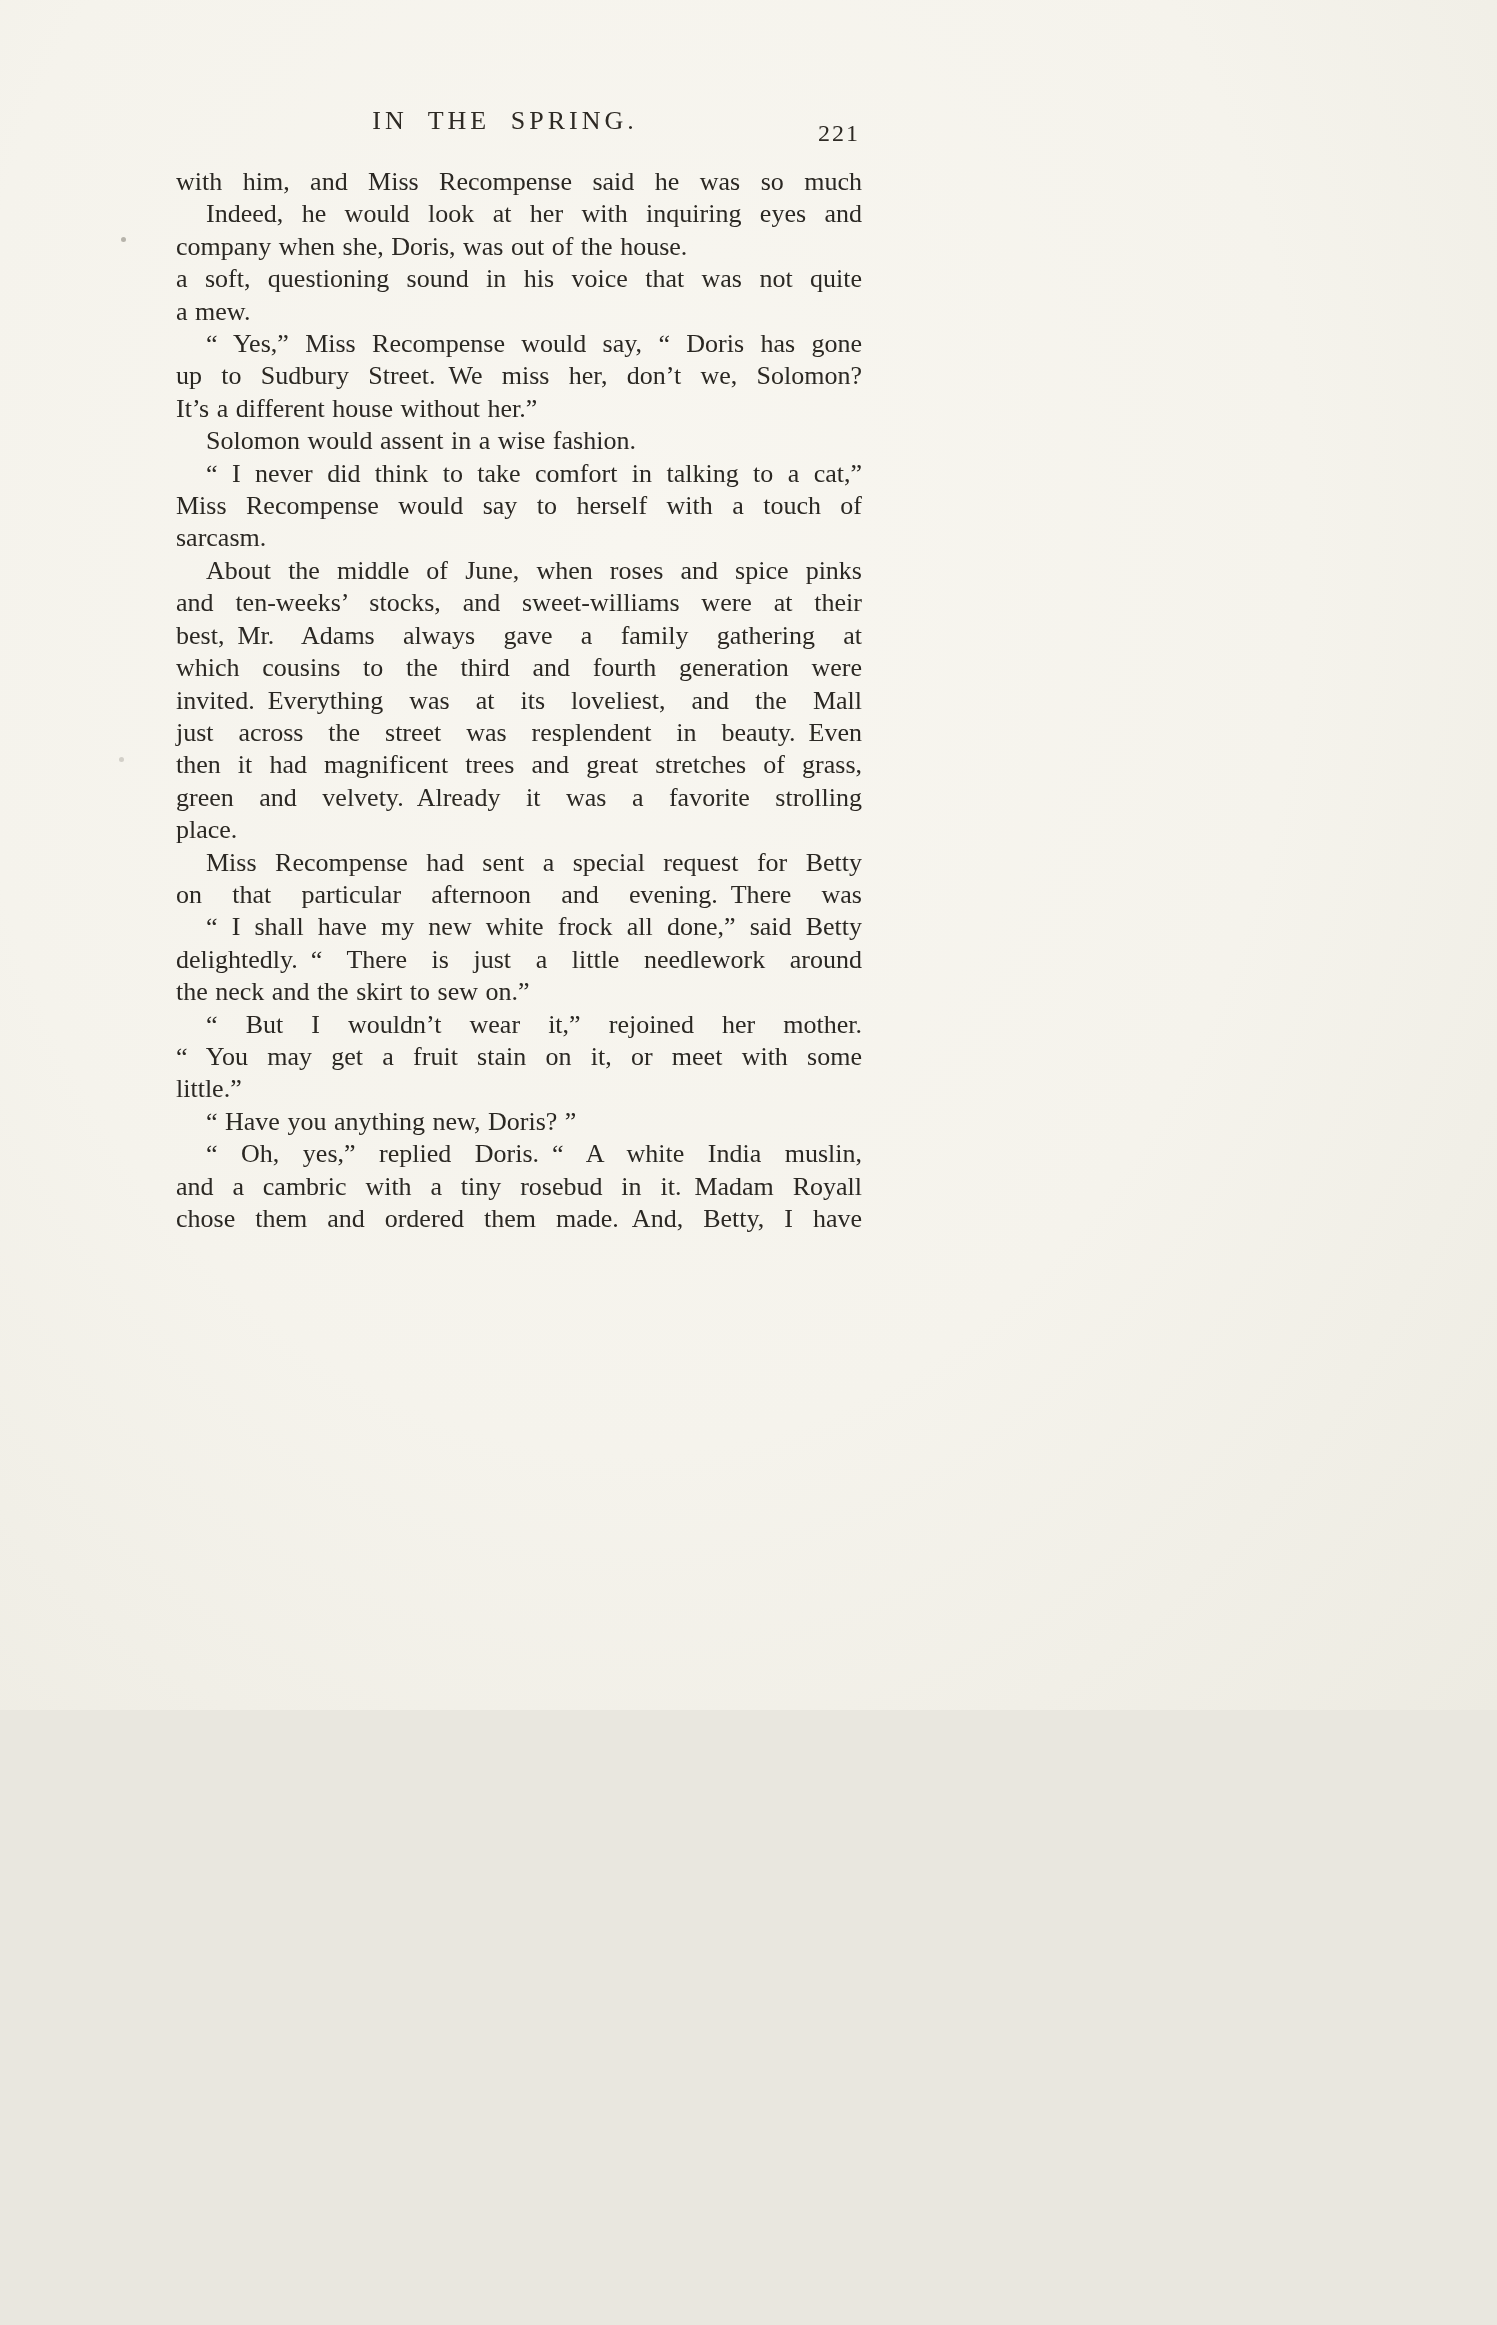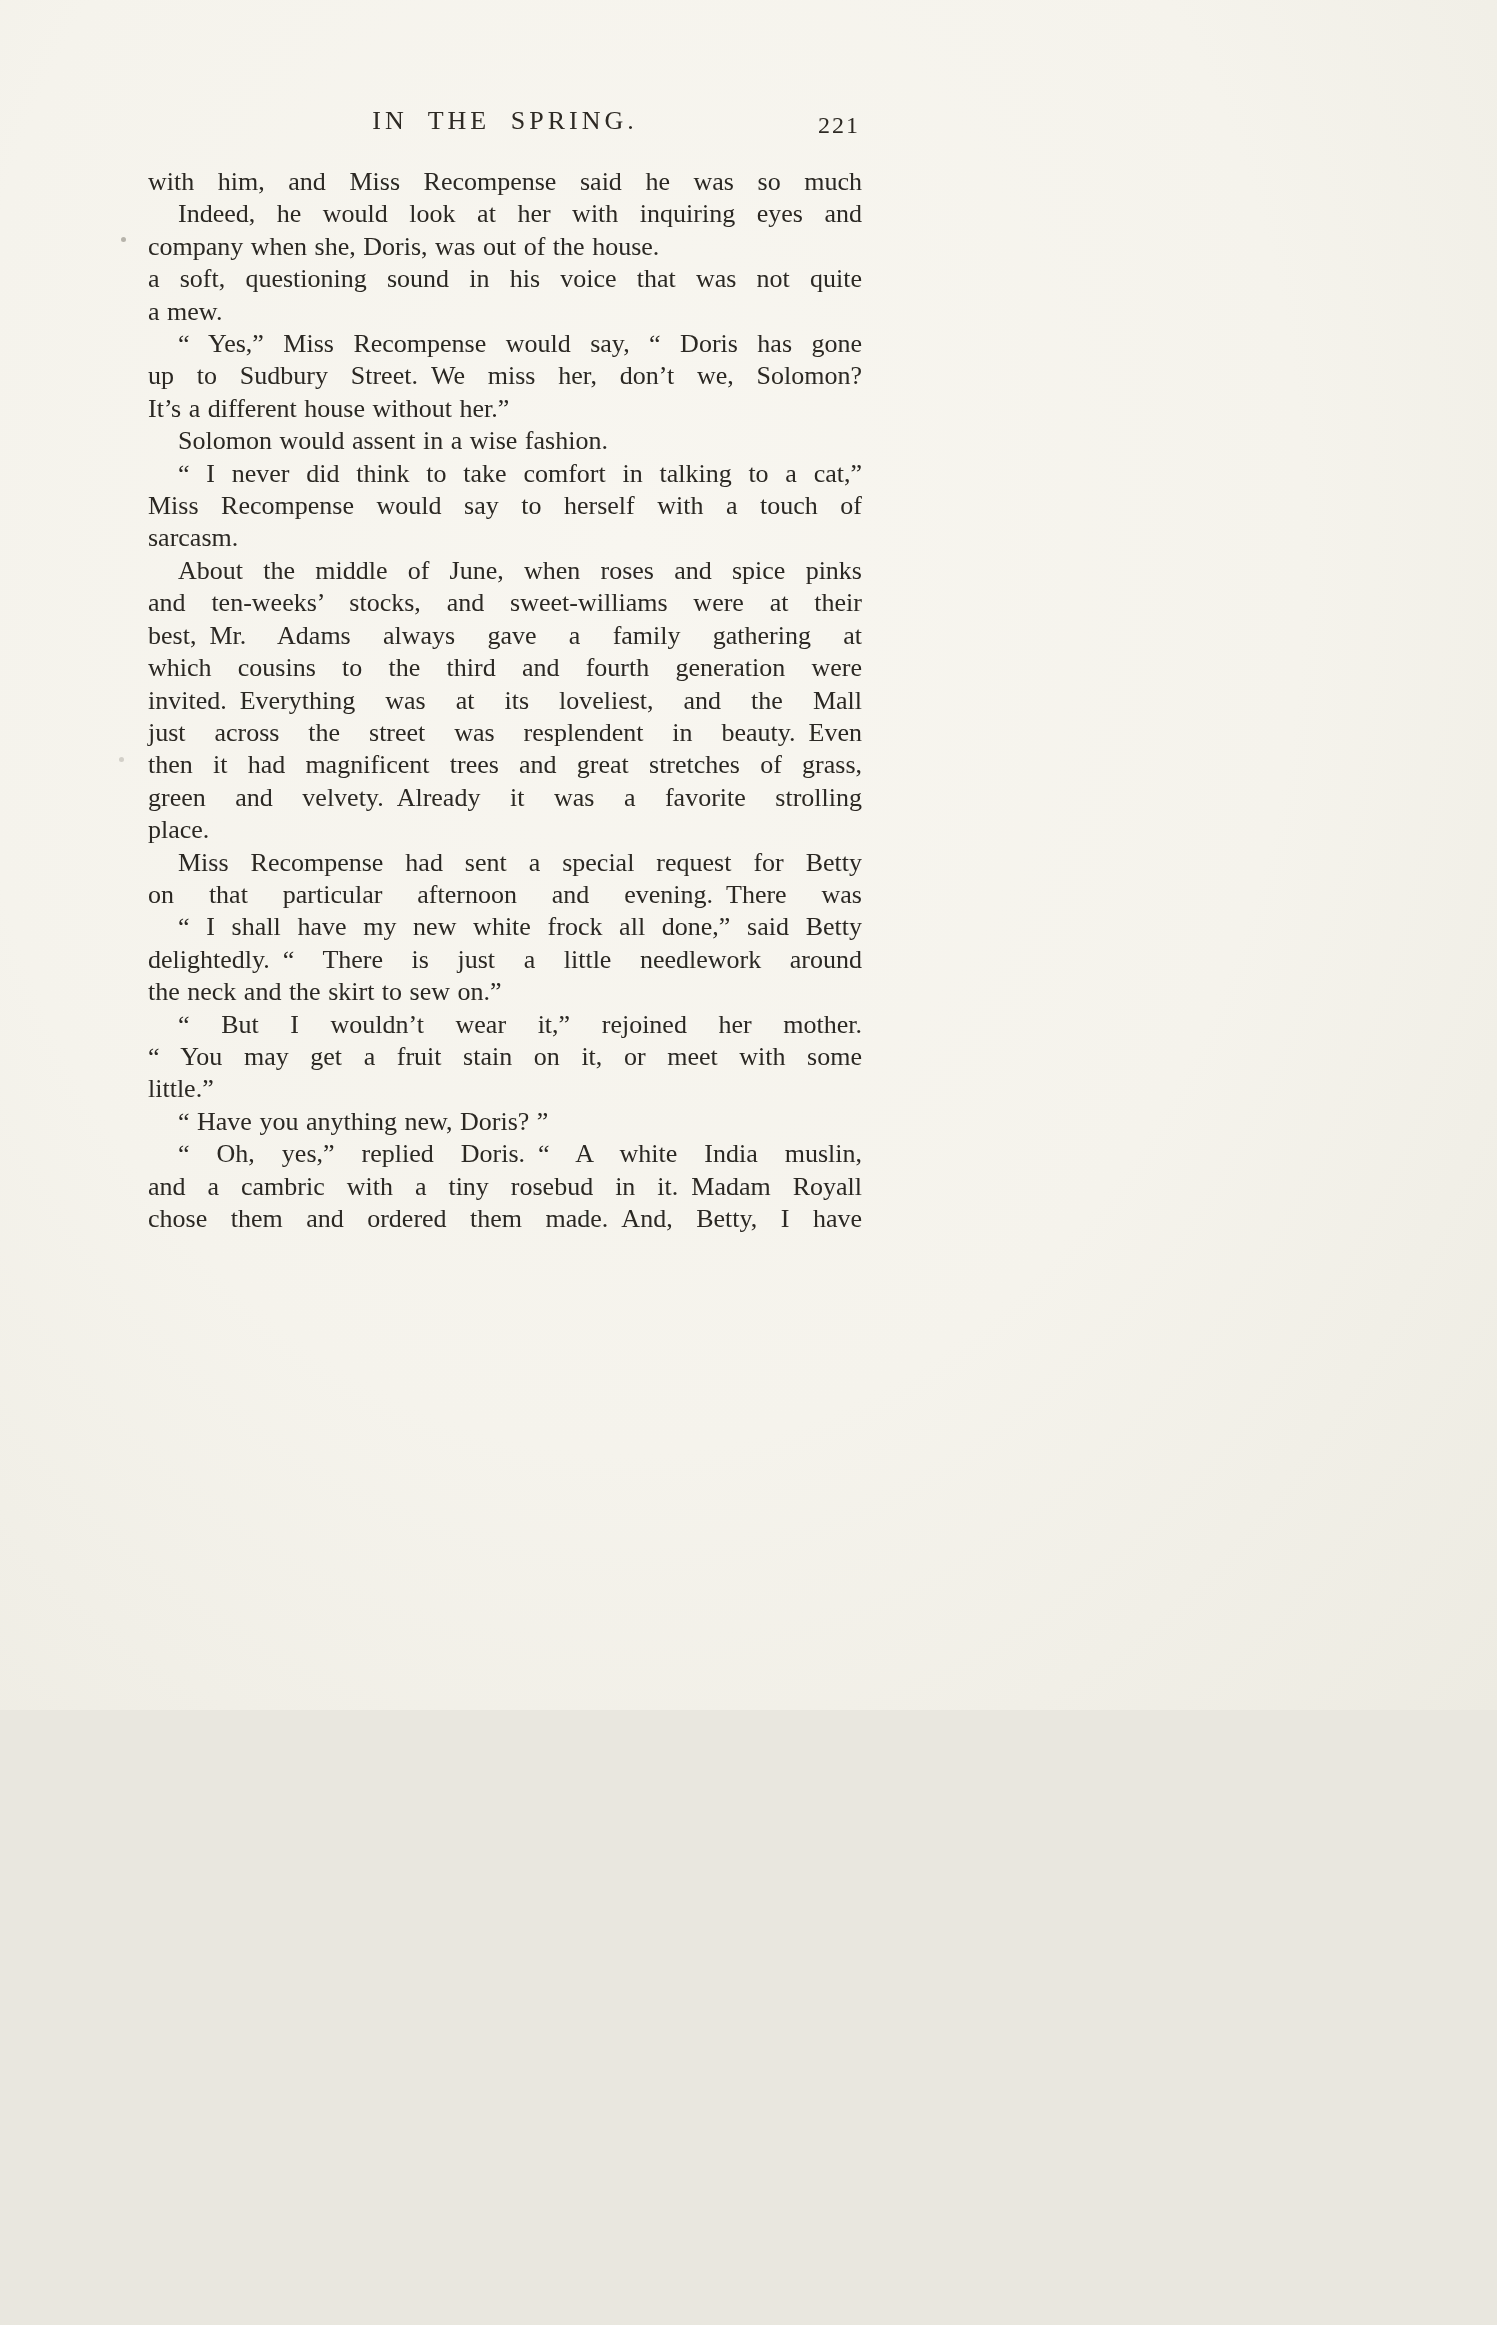--- a/index.html
+++ b/index.html
@@ -30,26 +30,26 @@
       position: absolute;
       left: 0; right: 0; top: 0;
       text-align: center;
       font-size: 26px;
       letter-spacing: 4px;
       word-spacing: 10px;
       color: #2e2a24;
     }
     .page-number {
       position: absolute;
-      right: 2px; top: 6px;
+      right: 2px; top: 14px;
       font-size: 24px;
       letter-spacing: 2px;
       color: #2e2a24;
     }
-    .text-block { color: #2b2823; }
+    .text-block { color: #2b2823; margin-left: 28px; }
     .line {
       font-size: 26px;
       line-height: 32.4px;
       text-align: justify;
       text-align-last: justify;
       word-spacing: 1px;
       color: #2b2823;
     }
     .line.indent { text-indent: 30px; }
     .line.para-end { text-align-last: left; }

